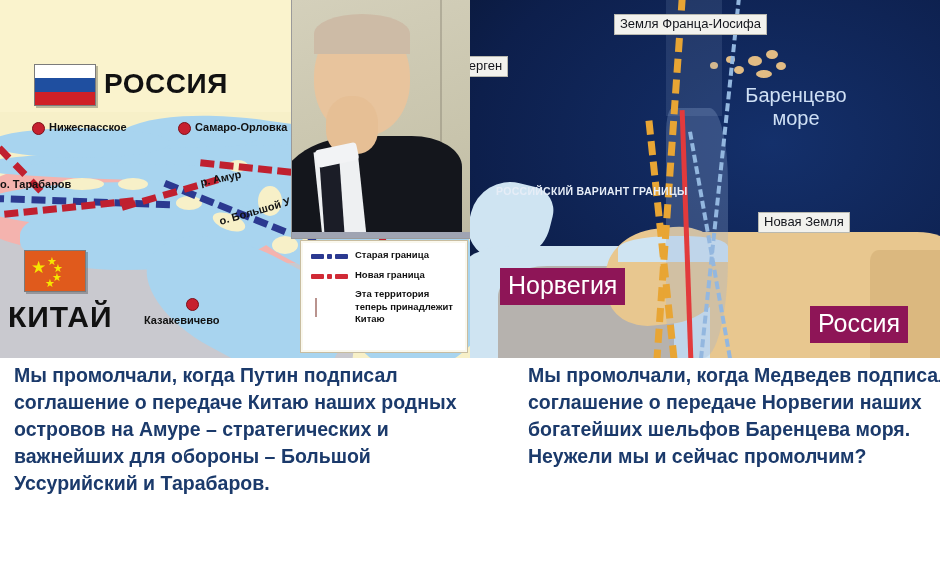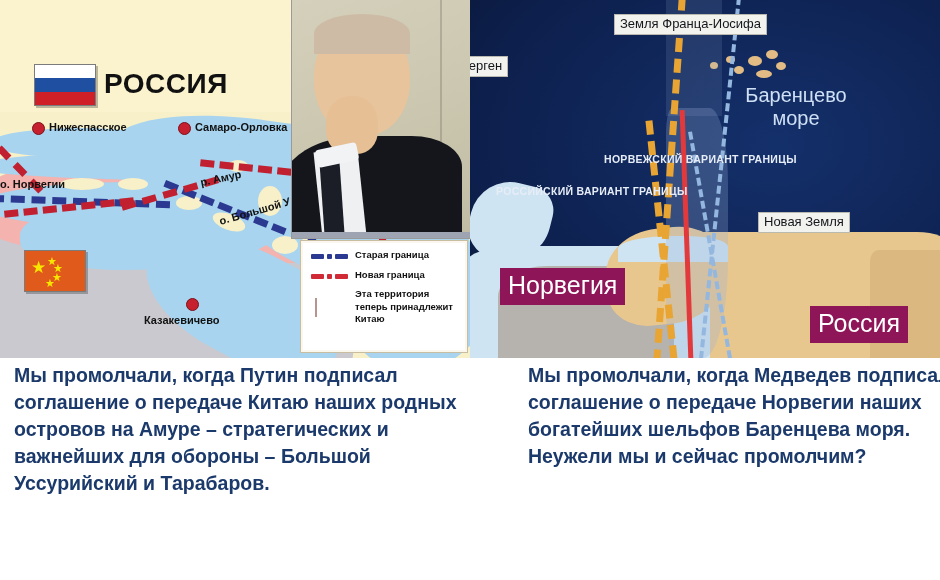--- a/index.html
+++ b/index.html
@@ -347,37 +347,38 @@
       <div class="flag-ru"></div>
       <div class="lbl-ru">РОССИЯ</div>
 
       <div class="flag-cn">
         <span class="star s0">★</span>
         <span class="star s1">★</span>
         <span class="star s2">★</span>
         <span class="star s3">★</span>
         <span class="star s4">★</span>
       </div>
+      <div class="lbl-cn">КИТАЙ</div>
 
       <div class="city c-nizh">
         <span class="dot"></span>
         <span class="nm">Нижеспасское</span>
       </div>
       <div class="city c-samaro">
         <span class="dot"></span>
         <span class="nm">Самаро-Орловка</span>
       </div>
       <div class="city c-kazak">
         <span class="dot"></span>
         <span class="nm">Казакевичево</span>
       </div>
 
       <div class="riv-amur">р. Амур</div>
       <div class="isl-bolshoy">о. Большой У</div>
-      <div class="isl-tarab">о. Норвегии</div>
+      <div class="isl-tarab">о. Тарабаров</div>
 
       <div class="legend">
         <div class="lg-row">
           <span class="lg-key">
             <span class="lg-dashline lg-blue">
               <i class="lng"></i>
                 <i class="sht"></i>
                 <i class="lng"></i>
             </span>
           </span>
@@ -468,23 +469,20 @@
       <div class="wbox lbl-fjl">Земля
 Франца-Иосифа</div>
       <div class="wbox lbl-spits">цберген</div>
       <div class="wbox lbl-nz">Новая Земля</div>
       <div class="sea-name">Баренцево
 море</div>
 
       <div class="var-txt var-ru">РОССИЙСКИЙ
 ВАРИАНТ
 ГРАНИЦЫ</div>
-      <div class="var-txt var-no">НОРВЕЖСКИЙ
-ВАРИАНТ
-ГРАНИЦЫ</div>
 
       <div class="pink-box box-nor">Норвегия</div>
       <div class="pink-box box-rus">Россия</div>
     </div>
   </div>
 
   <div class="captions">
     <div class="cap cap-left">Мы промолчали, когда Путин подписал соглашение о передаче Китаю наших родных островов на Амуре – стратегических и важнейших для обороны – Большой Уссурийский и Тарабаров.</div>
     <div class="cap cap-right">Мы промолчали, когда Медведев подписал соглашение о передаче Норвегии наших богатейших шельфов Баренцева моря. Неужели мы и сейчас промолчим?</div>
   </div>

